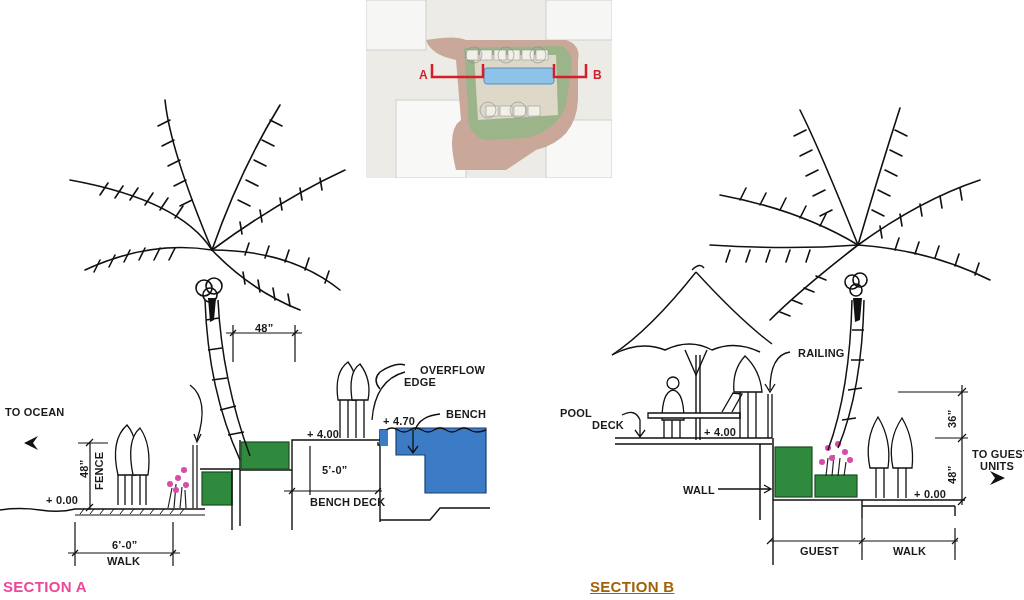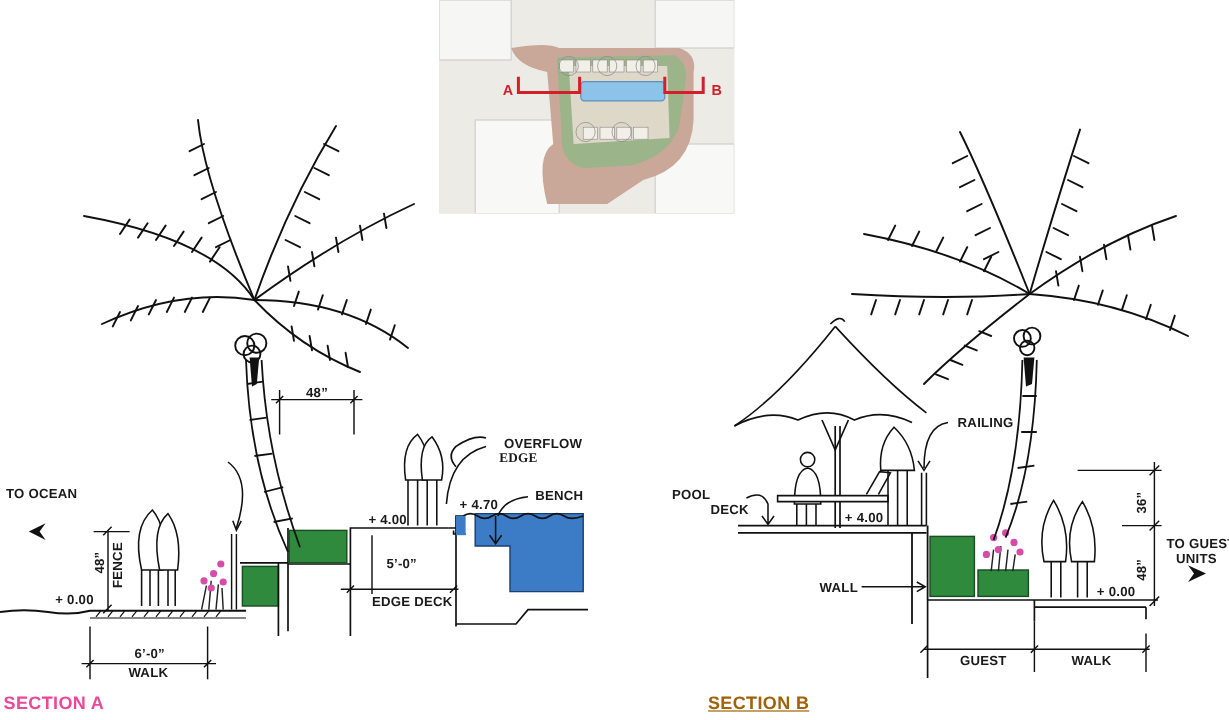--- a/index.html
+++ b/index.html
@@ -254,23 +254,23 @@
 
 <div class="lbl" style="left:5px;top:406px;">TO OCEAN</div>
 <div class="lbl vert" style="left:78px;top:478px;">48”</div>
 <div class="lbl vert" style="left:93px;top:490px;">FENCE</div>
 <div class="lbl" style="left:46px;top:494px;">+ 0.00</div>
 <div class="lbl" style="left:112px;top:539px;">6’-0”</div>
 <div class="lbl" style="left:107px;top:555px;">WALK</div>
 <div class="lbl" style="left:255px;top:322px;">48”</div>
 <div class="lbl" style="left:307px;top:428px;">+ 4.00</div>
 <div class="lbl" style="left:322px;top:464px;">5’-0”</div>
-<div class="lbl" style="left:310px;top:496px;">EDGE DECK</div>
+<div class="lbl" style="left:310px;top:496px;">BENCH DECK</div>
 <div class="lbl" style="left:420px;top:364px;">OVERFLOW</div>
-<div class="lbl" style="left:416px;top:376px;font-family:Liberation Serif, serif;">EDGE</div>
+<div class="lbl" style="left:404px;top:376px;">EDGE</div>
 <div class="lbl" style="left:383px;top:415px;">+ 4.70</div>
 <div class="lbl" style="left:446px;top:408px;">BENCH</div>
 <div class="title" style="left:3px;top:578px;color:#ec4899;">SECTION A</div>
 
 <div class="lbl" style="left:560px;top:407px;text-align:right;">POOL</div>
 <div class="lbl" style="left:592px;top:419px;">DECK</div>
 <div class="lbl" style="left:704px;top:426px;">+ 4.00</div>
 <div class="lbl" style="left:798px;top:347px;">RAILING</div>
 <div class="lbl" style="left:683px;top:484px;">WALL</div>
 <div class="lbl vert" style="left:946px;top:428px;">36”</div>

